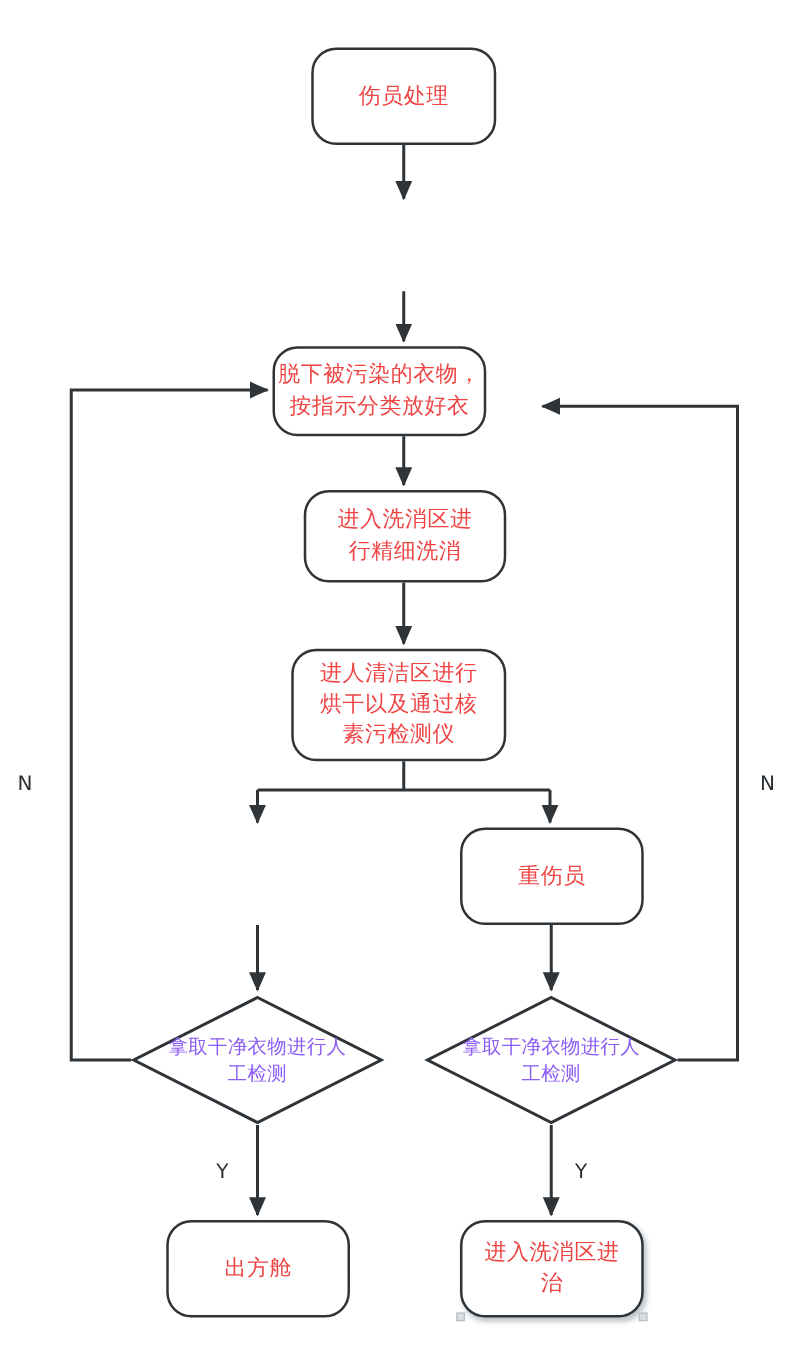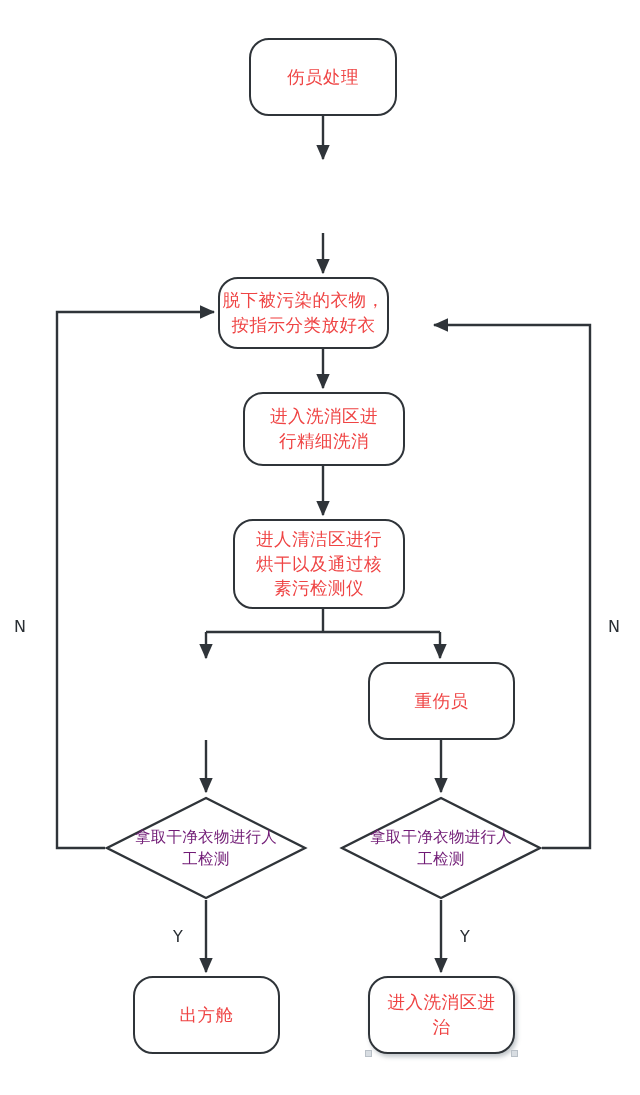--- a/index.html
+++ b/index.html
@@ -56,21 +56,21 @@
   .diamond-label {
     position: absolute;
     left: 0;
     top: 0;
     width: 100%;
     height: 100%;
     display: flex;
     align-items: center;
     justify-content: center;
     text-align: center;
-    color: #701a75;
+    color: #8b5cf6;
     font-size: 15.5px;
     line-height: 1.45;
     letter-spacing: 0.3px;
     white-space: pre-line;
     pointer-events: none;
   }
   .edge-label {
     position: absolute;
     color: #2a2f34;
     font-size: 16px;

